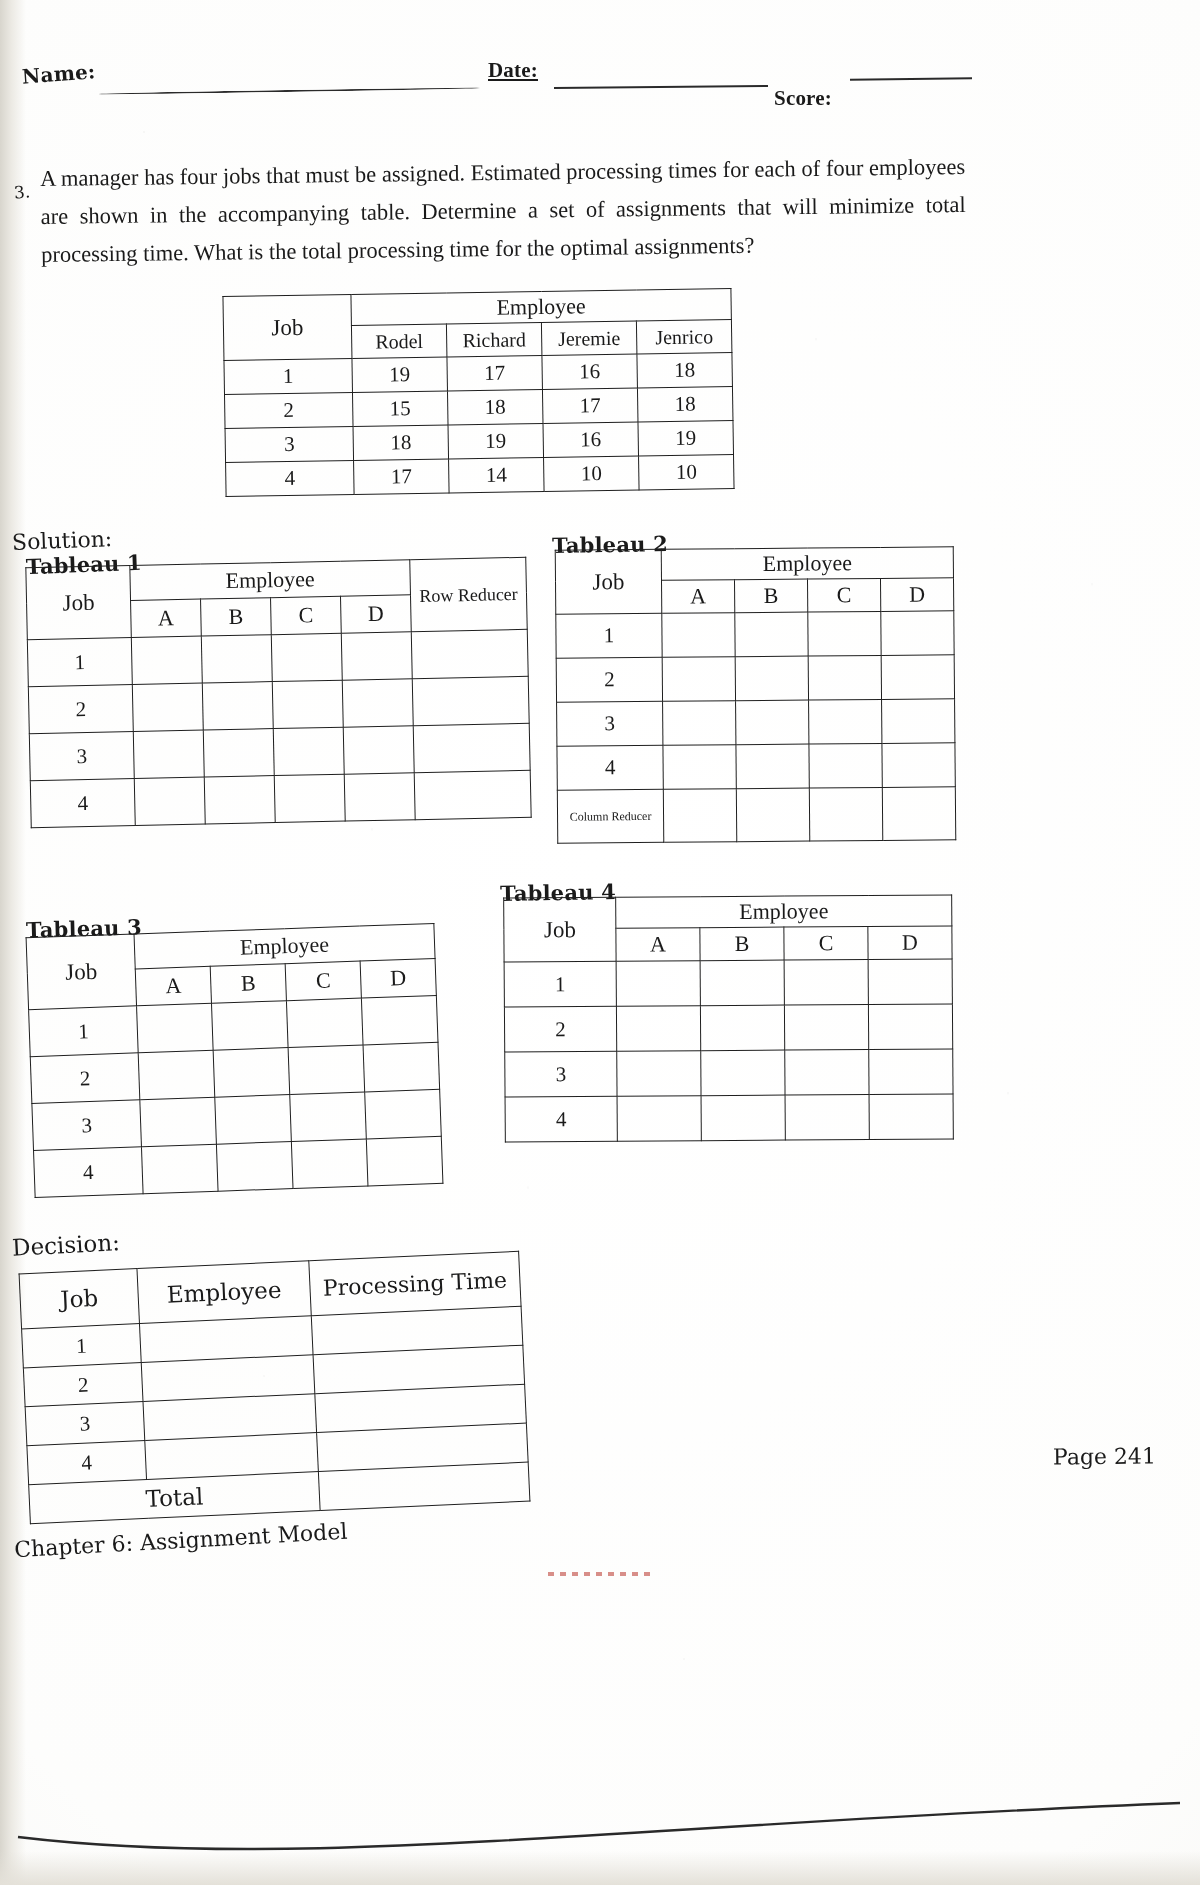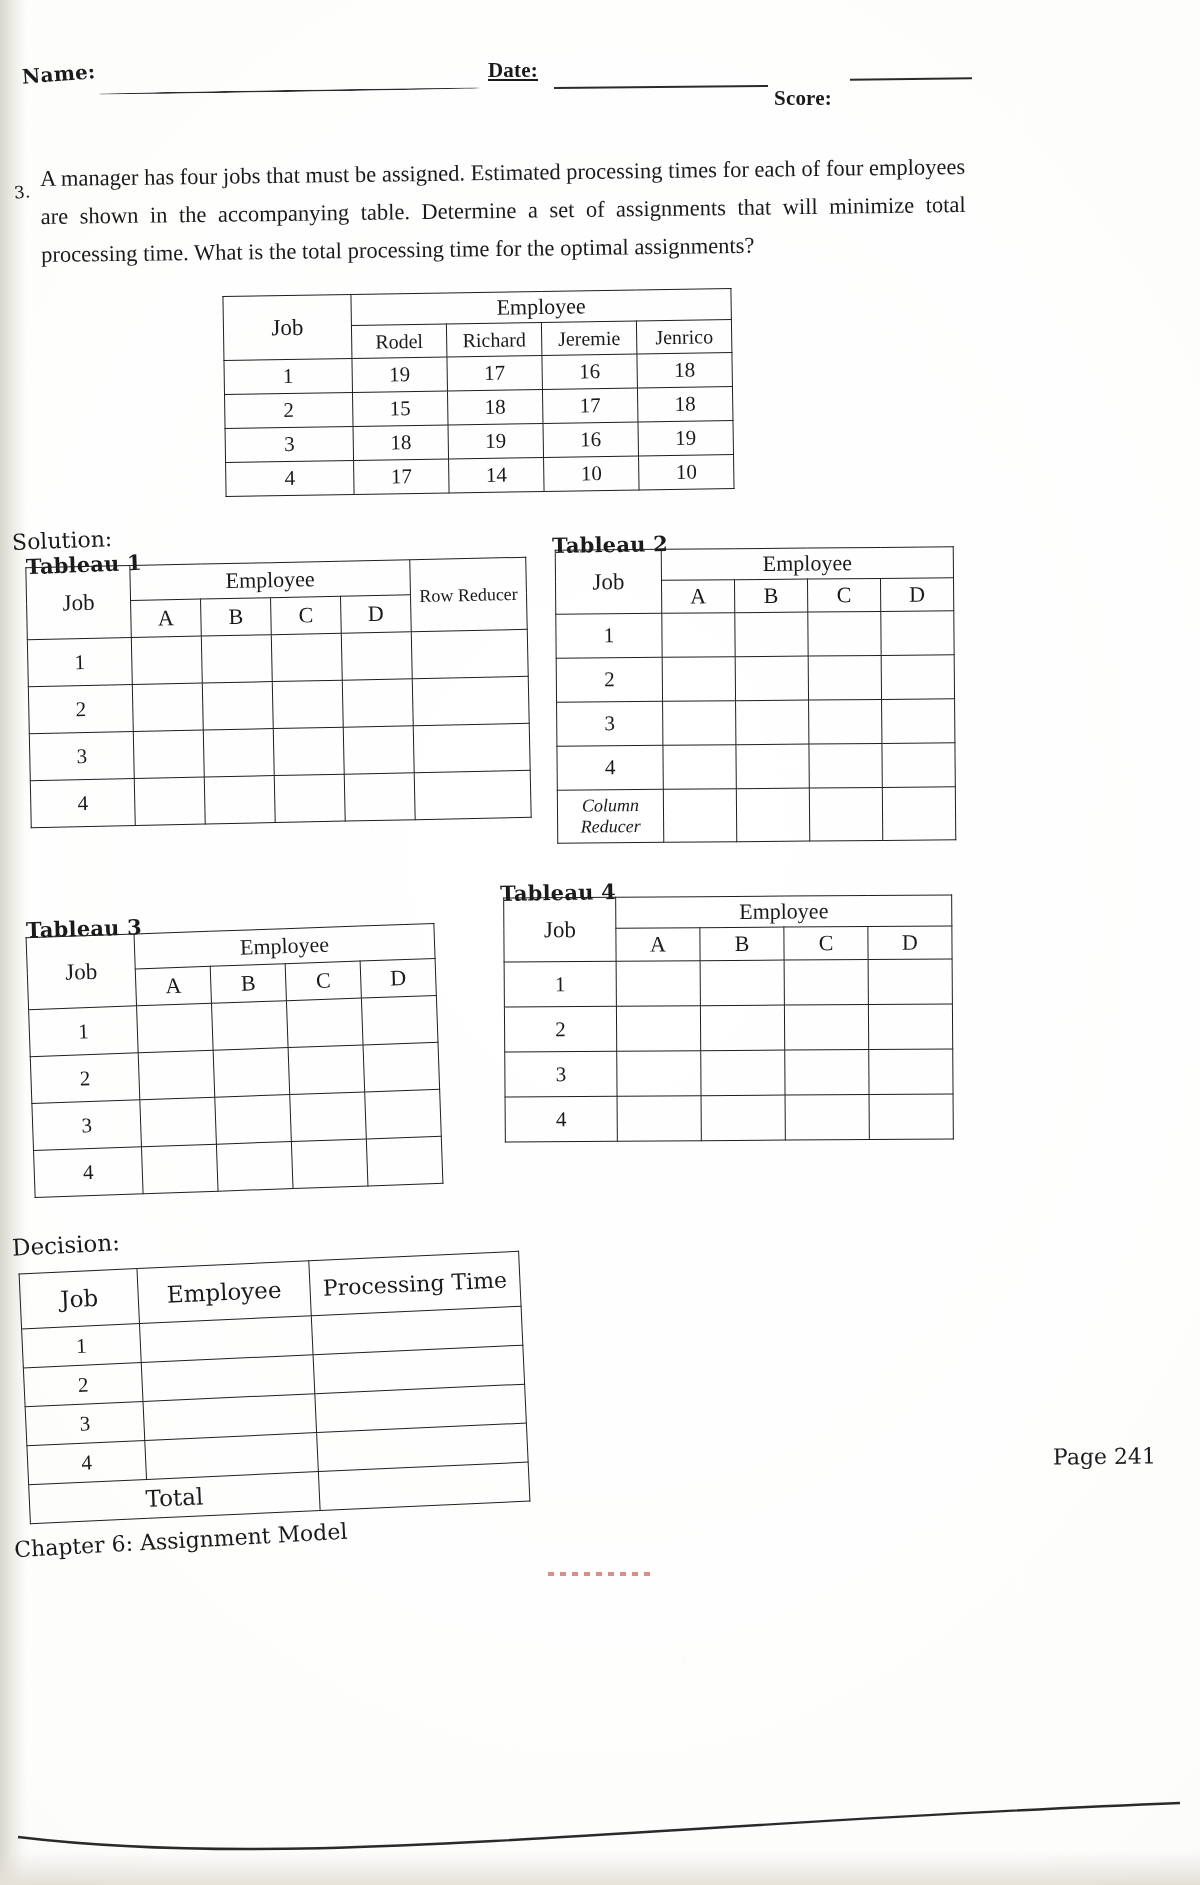--- a/index.html
+++ b/index.html
@@ -174,21 +174,21 @@
   #t1 .hd-letter { height: 36px; font-size: 22px; }
   #t1 .hd-rr { font-size: 18px; line-height: 22px; }
 
   
   #t2-wrap { left: 556px; top: 548px; transform: rotate(-0.5deg); }
   #t2 { width: 398px; }
   #t2 td { height: 43px; }
   #t2 .hd-job { height: 62px; font-size: 23px; }
   #t2 .hd-emp { height: 30px; font-size: 22px; }
   #t2 .hd-letter { height: 32px; font-size: 22px; }
-  #t2 .cr { font-size: 18px; line-height: 21px; height: 52px; font-style: italic; }
+  #t2 .cr { font-size: 12px; line-height: 21px; height: 52px; }
 
   
   #t3-wrap { left: 30px; top: 930px; transform: rotate(-2deg); }
   #t3 { width: 408px; }
   #t3 td { height: 46px; }
   #t3 .hd-job { height: 70px; font-size: 23px; }
   #t3 .hd-emp { height: 34px; font-size: 22px; }
   #t3 .hd-letter { height: 36px; font-size: 22px; }
 
   

